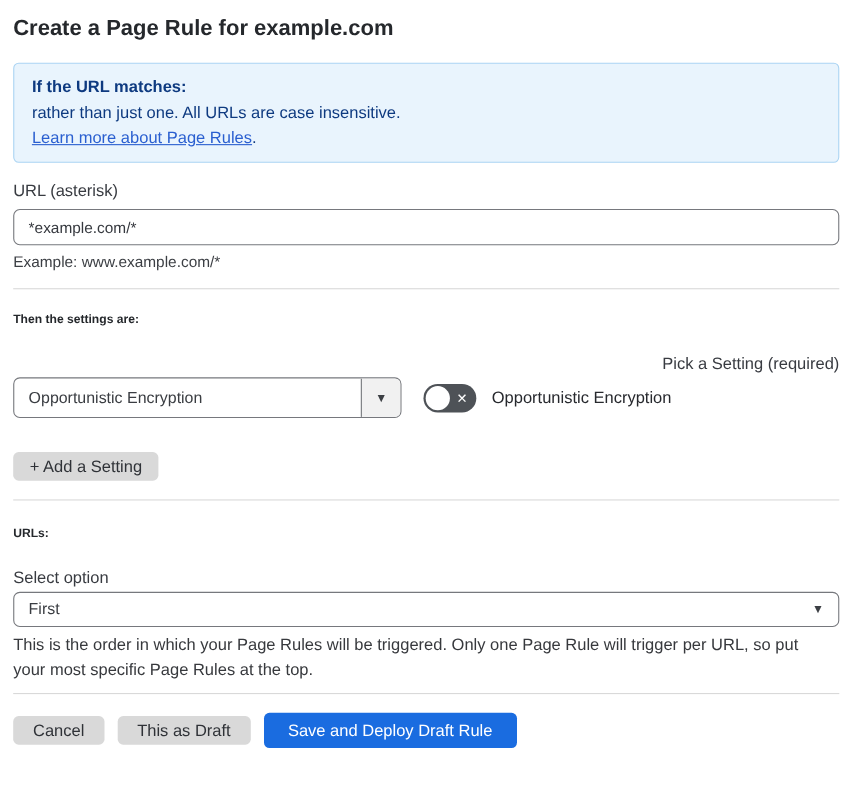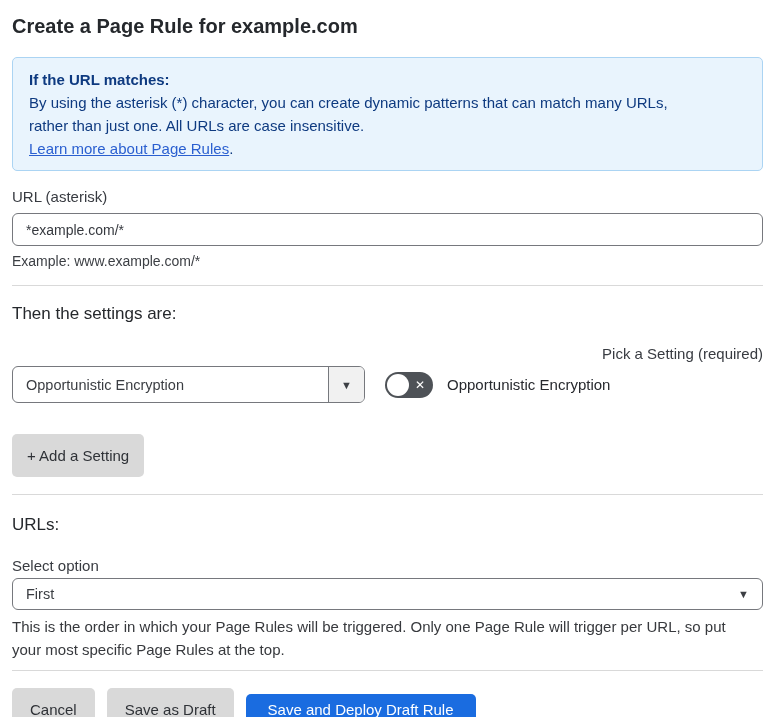--- a/index.html
+++ b/index.html
@@ -68,23 +68,23 @@
   }
 
   .divider {
     border: none;
     border-top: 1px solid #d9d9d9;
     margin-top: 14px;
   }
 
   .section-heading {
     margin-top: 16px;
-    font-size: 17px;
+    font-size: 11px;
     line-height: 24px;
-    font-weight: 400;
+    font-weight: 700;
     color: #25282c;
   }
   .section-heading.order { margin-top: 18px; }
 
   .settings-row {
     margin-top: 2px;
     display: flex;
     align-items: center;
   }
 
@@ -153,21 +153,21 @@
   }
 
   .gray-btn {
     background: #d9d9d9;
     border: none;
     border-radius: 5px;
     font-size: 15px;
     color: #2f3237;
     font-family: "Liberation Sans", "DejaVu Sans", sans-serif;
     cursor: pointer;
-    height: 43px;
+    height: 26px;
     padding: 0 18px;
   }
   .add-setting-btn { margin-top: 31px; padding: 0 15px; }
 
   .full-select {
     margin-top: 2px;
     width: 100%;
     height: 32px;
     border: 1px solid #76787d;
     border-radius: 6px;
@@ -212,21 +212,20 @@
 </style>
 </head>
 <body>
 
 <div class="container">
 
   <h1 class="page-title">Create a Page Rule for example.com</h1>
 
   <div class="info-box">
     <div class="info-heading">If the URL matches:</div>
-    <div>By using the asterisk (*) character, you can create dynamic patterns that can match many URLs,</div>
     <div>rather than just one. All URLs are case insensitive.</div>
     <div class="info-link-line"><span class="info-link">Learn more about Page Rules</span><span>.</span></div>
   </div>
 
   <div class="field-label">URL (asterisk)</div>
   <input class="text-input" type="text" value="*example.com/*" style="">
   <div class="helper-text">Example: www.example.com/*</div>
 
   <hr class="divider">
 
@@ -260,17 +259,17 @@
     <span>First</span>
     <span class="select-caret">▼</span>
   </div>
 
   <div class="order-helper">This is the order in which your Page Rules will be triggered. Only one Page Rule will trigger per URL, so put your most specific Page Rules at the top.</div>
 
   <hr class="divider footer-divider">
 
   <div class="footer-buttons">
     <button class="gray-btn">Cancel</button>
-    <button class="gray-btn">Save as Draft</button>
+    <button class="gray-btn">This as Draft</button>
     <button class="primary-btn">Save and Deploy Draft Rule</button>
   </div>
 
 </div>
 
 </body></html>

